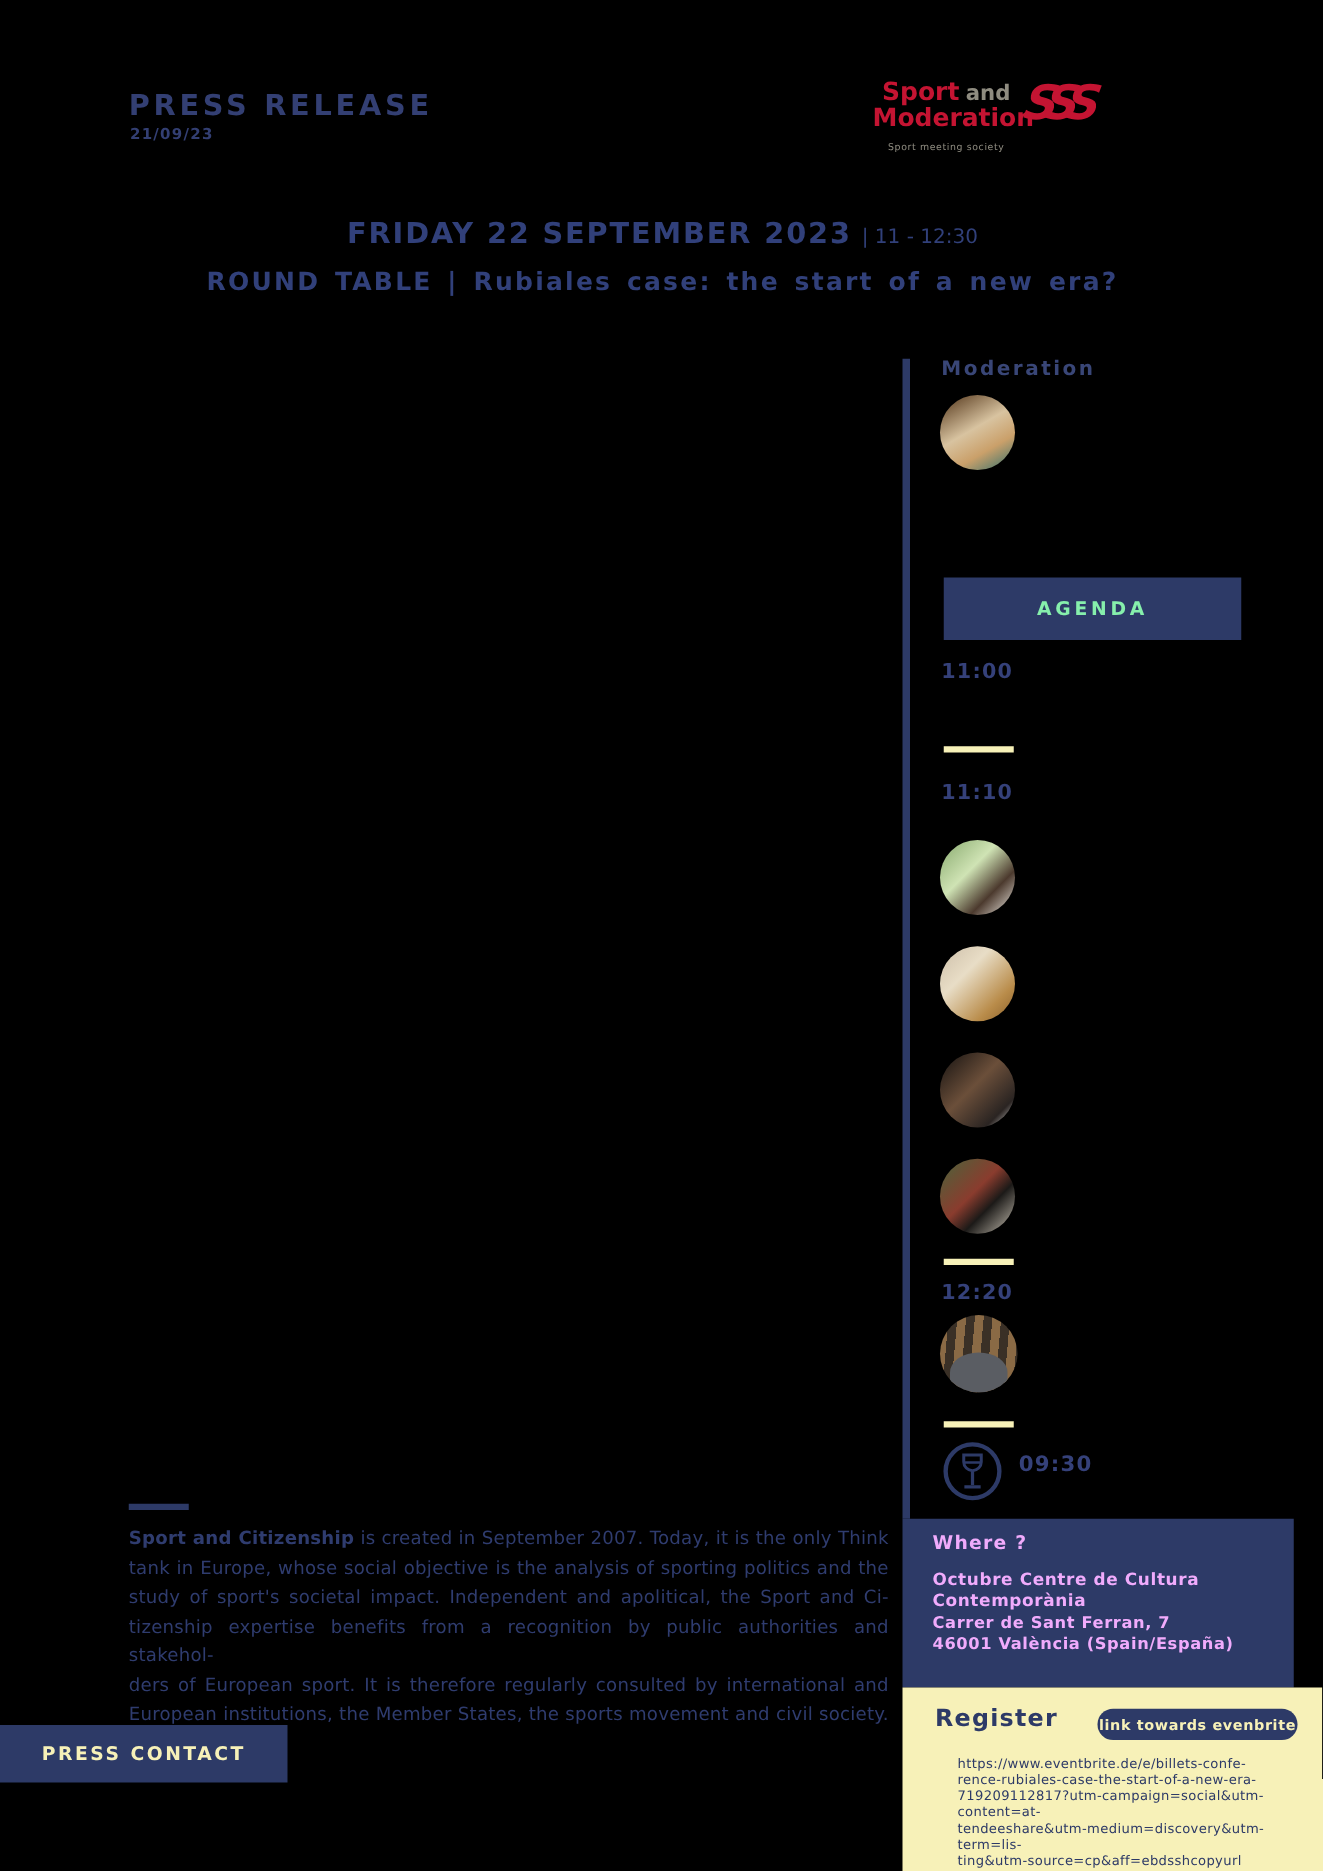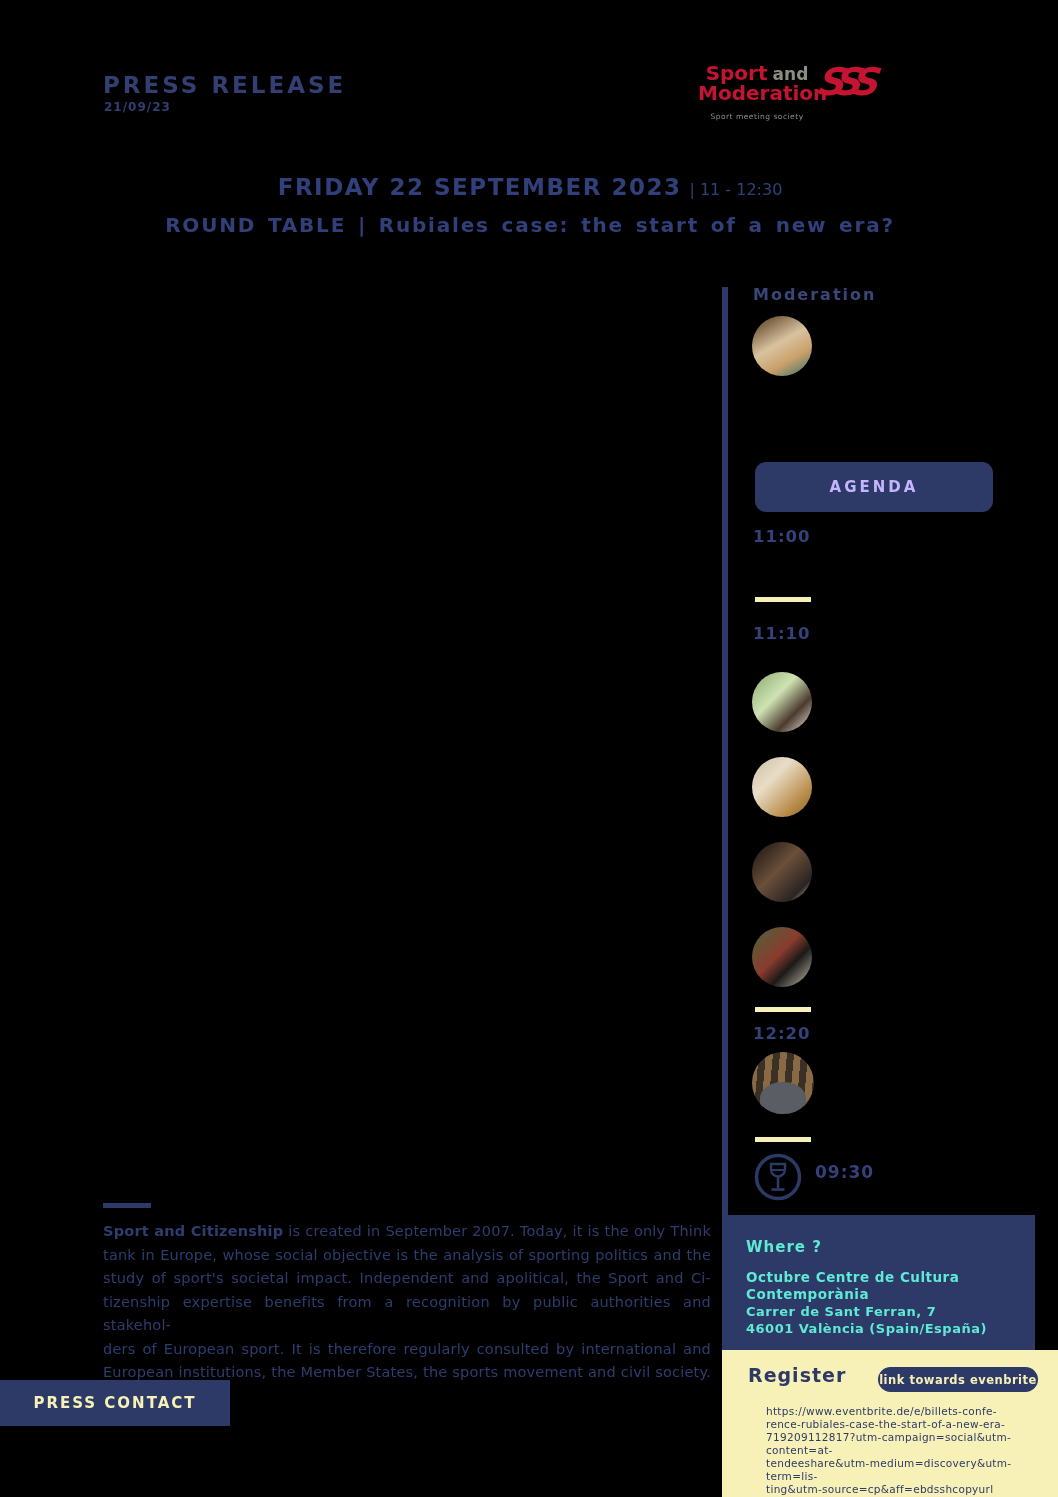--- a/index.html
+++ b/index.html
@@ -33,31 +33,31 @@
   .av-a{left:752px;top:672px;background:linear-gradient(135deg,#86a86c 0%,#cfe3b4 40%,#4c3a2e 70%,#f2efe8 100%);}
   .av-b{left:752px;top:757px;background:linear-gradient(135deg,#cdbfa9 0%,#e8ddc6 35%,#b98c4a 75%,#8a5f2a 100%);}
   .av-c{left:752px;top:842px;background:linear-gradient(135deg,#141110 0%,#6b4f3a 45%,#2a2422 80%,#e9e7e4 100%);}
   .av-d{left:752px;top:927px;background:linear-gradient(135deg,#49653b 0%,#8a3c2e 45%,#1c1a18 65%,#c9c2b4 100%);}
   .av-e{left:752px;top:1052px;width:62px;height:62px;background:repeating-linear-gradient(95deg,#8a6a45 0 7px,#3a3026 7px 14px);}
   .av-e::after{content:"";position:absolute;left:8px;top:30px;width:46px;height:32px;border-radius:50% 50% 0 0;background:#5a5d63;}
   .avatar{overflow:hidden;}
 
   .agenda-btn{left:755px;top:462px;width:238px;height:50px;background:#2d3a67;display:flex;
               align-items:center;justify-content:center;font-size:15px;font-weight:bold;
-              letter-spacing:3px;color:#c4b5fd;cursor:pointer;border-radius:11px;}
+              letter-spacing:3px;color:#86efac;cursor:pointer;}
   .time-label{font-size:16.5px;font-weight:bold;letter-spacing:1px;color:#35417a;}
   .t1{left:753px;top:527px;} .t2{left:753px;top:624px;} .t3{left:753px;top:1024px;}
   .t4{left:815px;top:1162px;font-size:17px;}
   .ydiv{width:56px;height:5px;background:#f7f1b8;}
   .yd1{left:755px;top:597px;} .yd2{left:755px;top:1007px;} .yd3{left:755px;top:1137px;}
   .wine-icon{left:753px;top:1152px;}
 
   
-  .where-panel{left:722px;top:1215px;width:313px;height:135px;background:#2d3a67;color:#5eead4;
-               box-sizing:border-box;padding:23px 24px;}
+  .where-panel{left:722px;top:1215px;width:313px;height:135px;background:#2d3a67;color:#f0abfc;
+               box-sizing:border-box;padding:10px 24px;}
   .where-heading{font-size:15px;font-weight:bold;letter-spacing:1px;}
   .where-venue{margin-top:13px;font-size:13.5px;font-weight:bold;line-height:17px;white-space:pre-line;letter-spacing:0.5px;}
   .where-addr{font-size:13px;font-weight:600;line-height:17px;letter-spacing:0.5px;}
 
   
   .register-panel{left:722px;top:1350px;width:336px;height:147px;background:#f7f1b8;}
   .register-heading{left:26px;top:14px;font-size:19px;font-weight:bold;letter-spacing:1px;color:#2d3a67;}
   .register-pill{left:156px;top:17px;width:160px;height:25px;border-radius:13px;background:#2d3a67;
                  display:flex;align-items:center;justify-content:center;font-size:11.5px;
                  font-weight:bold;color:#f7f1b8;letter-spacing:0.5px;cursor:pointer;}

